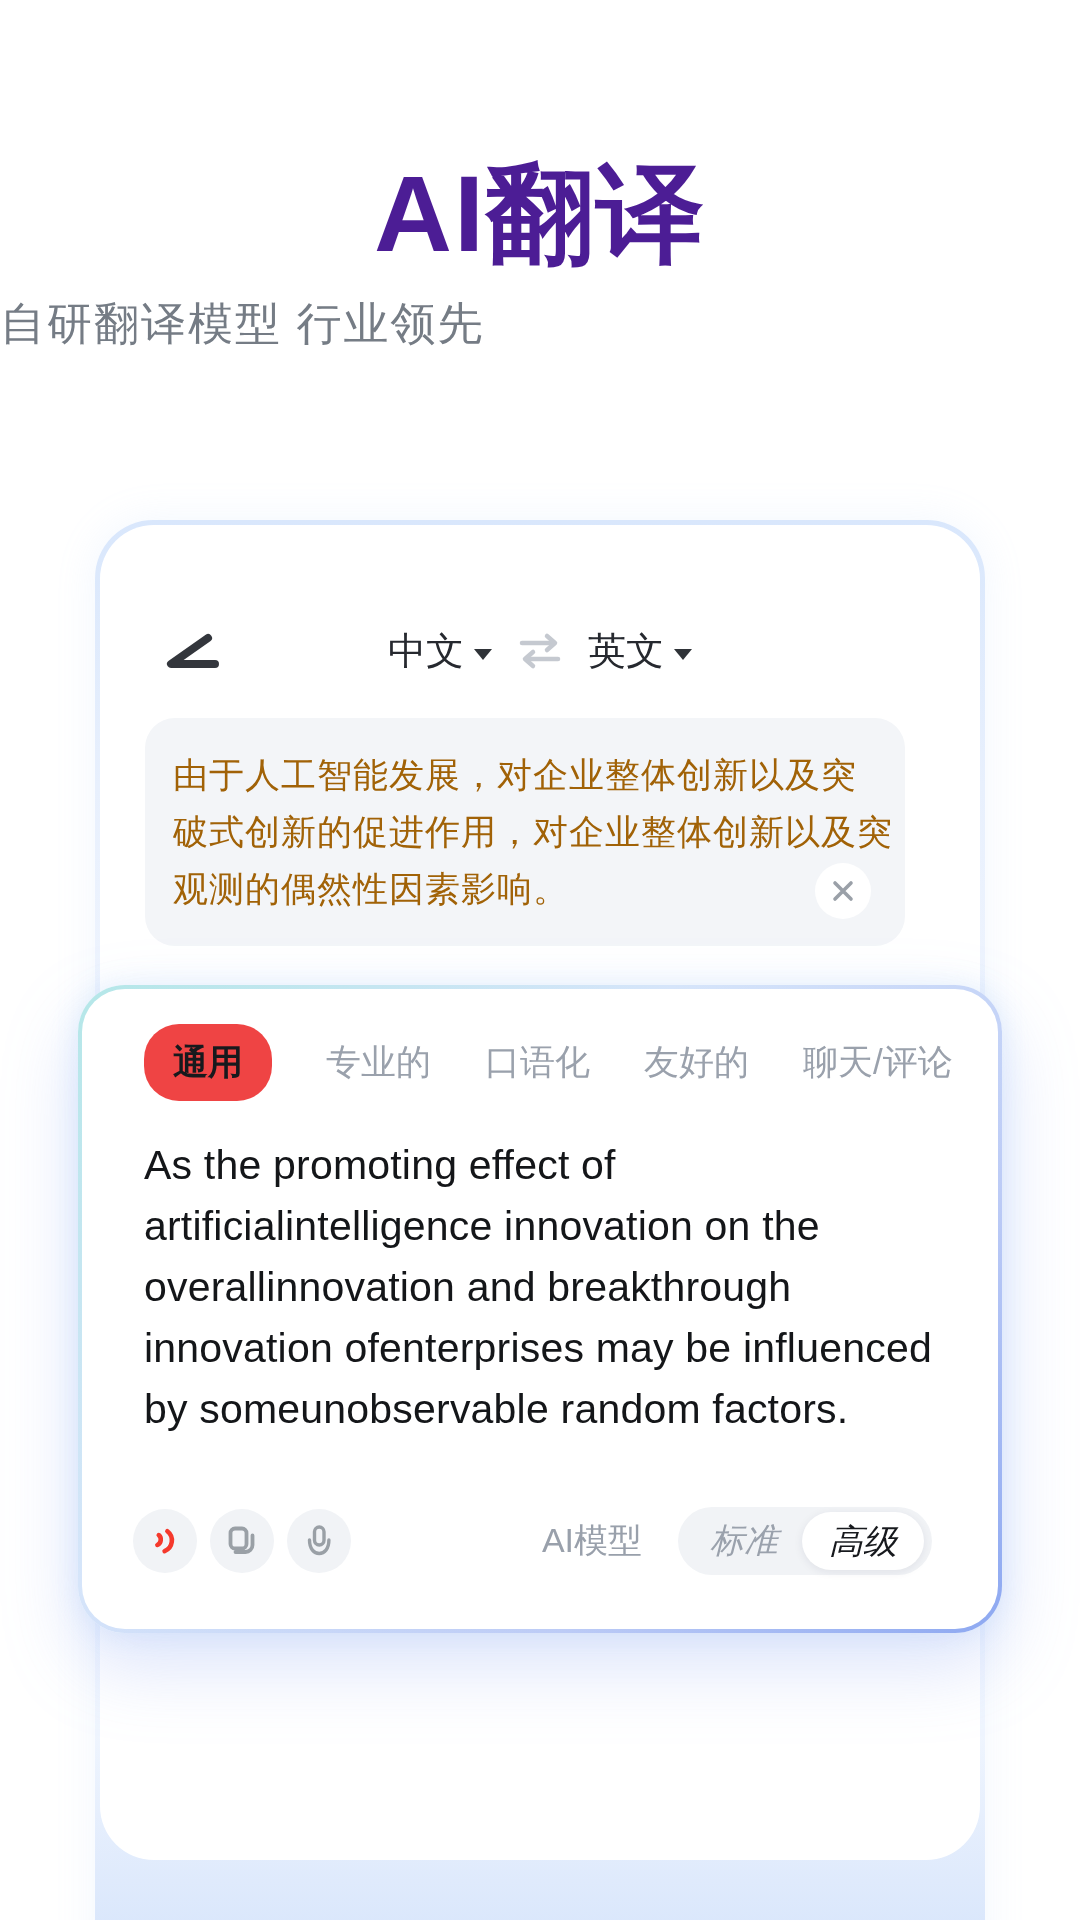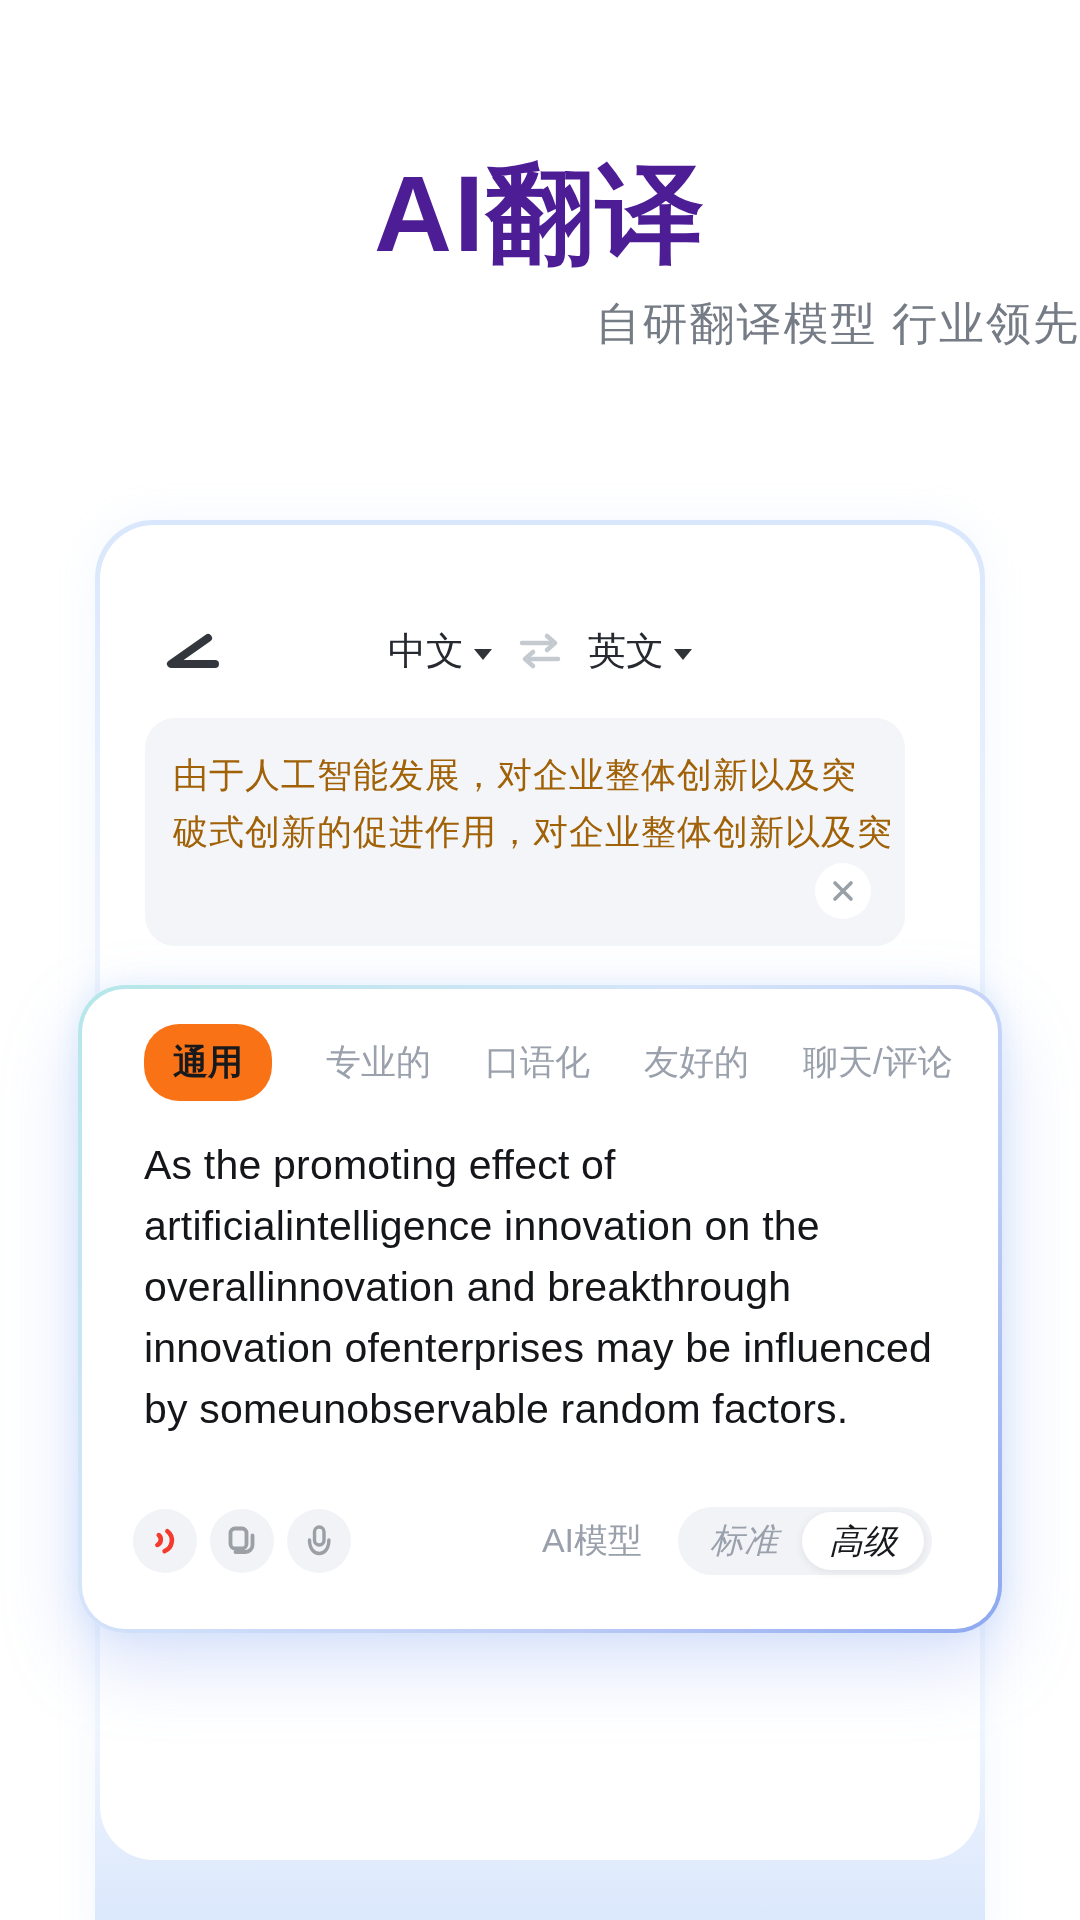--- a/index.html
+++ b/index.html
@@ -6,21 +6,21 @@
   .screen{
     position:relative;width:1080px;height:1920px;background:#ffffff;
     overflow:hidden;font-family:"Liberation Sans","DejaVu Sans",sans-serif;
   }
   
   .hero-title{
     position:absolute;top:142px;left:0;width:100%;text-align:center;
     font-size:108px;font-weight:700;color:#4c1d95;letter-spacing:2px;
   }
   .hero-sub{
-    position:absolute;top:294px;left:0;width:100%;text-align:right;
+    position:absolute;top:294px;left:0;width:100%;text-align:left;
     font-size:45px;font-weight:500;color:#757c85;letter-spacing:2px;
   }
   
   .phone-frame{
     position:absolute;left:95px;top:520px;width:890px;height:1480px;
     border-radius:58px;
     background:linear-gradient(180deg,#d9e7fc 0%,#e8f0fd 18%,#f6f9ff 50%,#eff5fe 82%,#dfeafc 92%,#d2e2fb 100%);
     box-shadow:0 0 40px rgba(165,195,245,.14);
   }
   .phone-inner{
@@ -68,21 +68,21 @@
     box-shadow:0 32px 76px rgba(126,155,240,.28),0 0 28px rgba(150,200,245,.20);
   }
   .result-inner{
     position:relative;width:100%;height:100%;background:#ffffff;border-radius:43px;
   }
   .tabs{
     position:absolute;left:62px;top:38px;height:70px;
     display:flex;align-items:center;gap:54px;
   }
   .tab-pill{
-    background:#f97316;border-radius:35px;padding:15px 29px;
+    background:#ef4444;border-radius:35px;padding:15px 29px;
     font-size:35px;font-weight:600;color:#17191d;cursor:pointer;
   }
   .tab{font-size:35px;color:#9aa1ac;cursor:pointer;}
   .translation{
     position:absolute;left:62px;top:146px;
     font-size:41px;line-height:61px;color:#141619;letter-spacing:0.2px;
   }
   
   .toolbar{
     position:absolute;left:51px;right:66px;bottom:54px;height:68px;
@@ -137,20 +137,21 @@
       <svg width="66" height="46" viewBox="0 0 66 46" fill="none">
         <path d="M52 9 L15 35 L59 35" stroke="#33363c" stroke-width="8" stroke-linecap="round" stroke-linejoin="round" fill="none"></path>
       </svg>
     </button>
   </div>
 
   <div class="src-box">
     <div class="src-text lines">
         <div>由于人工智能发展，对企业整体创新以及突</div>
         <div>破式创新的促进作用，对企业整体创新以及突</div>
+        <div>观测的偶然性因素影响。</div>
       </div>
     <button class="close-btn">
       <svg width="26" height="26" viewBox="0 0 26 26" fill="none">
         <path d="M5 5 L21 21 M21 5 L5 21" stroke="#9aa0a8" stroke-width="3.6" stroke-linecap="round"></path>
       </svg>
     </button>
   </div>
 
   <div class="result-card">
     <div class="result-inner">

